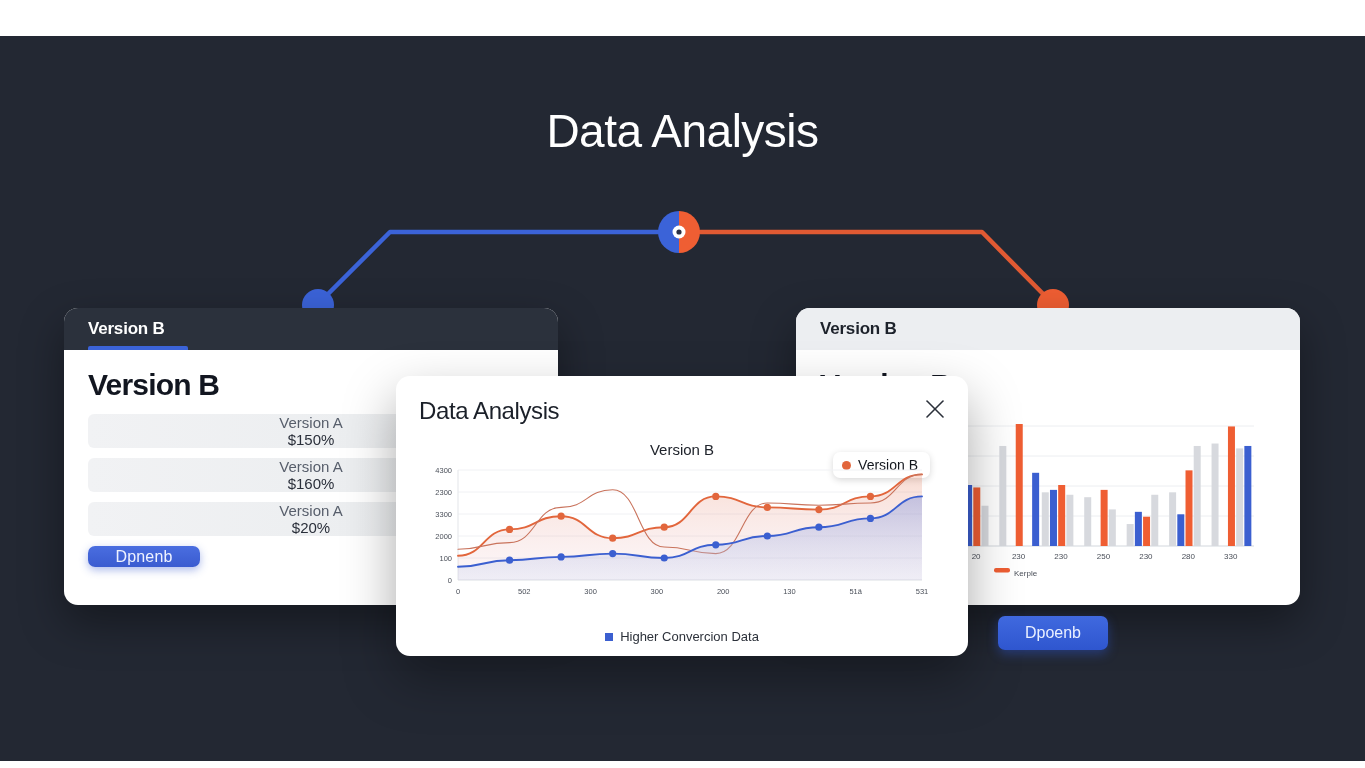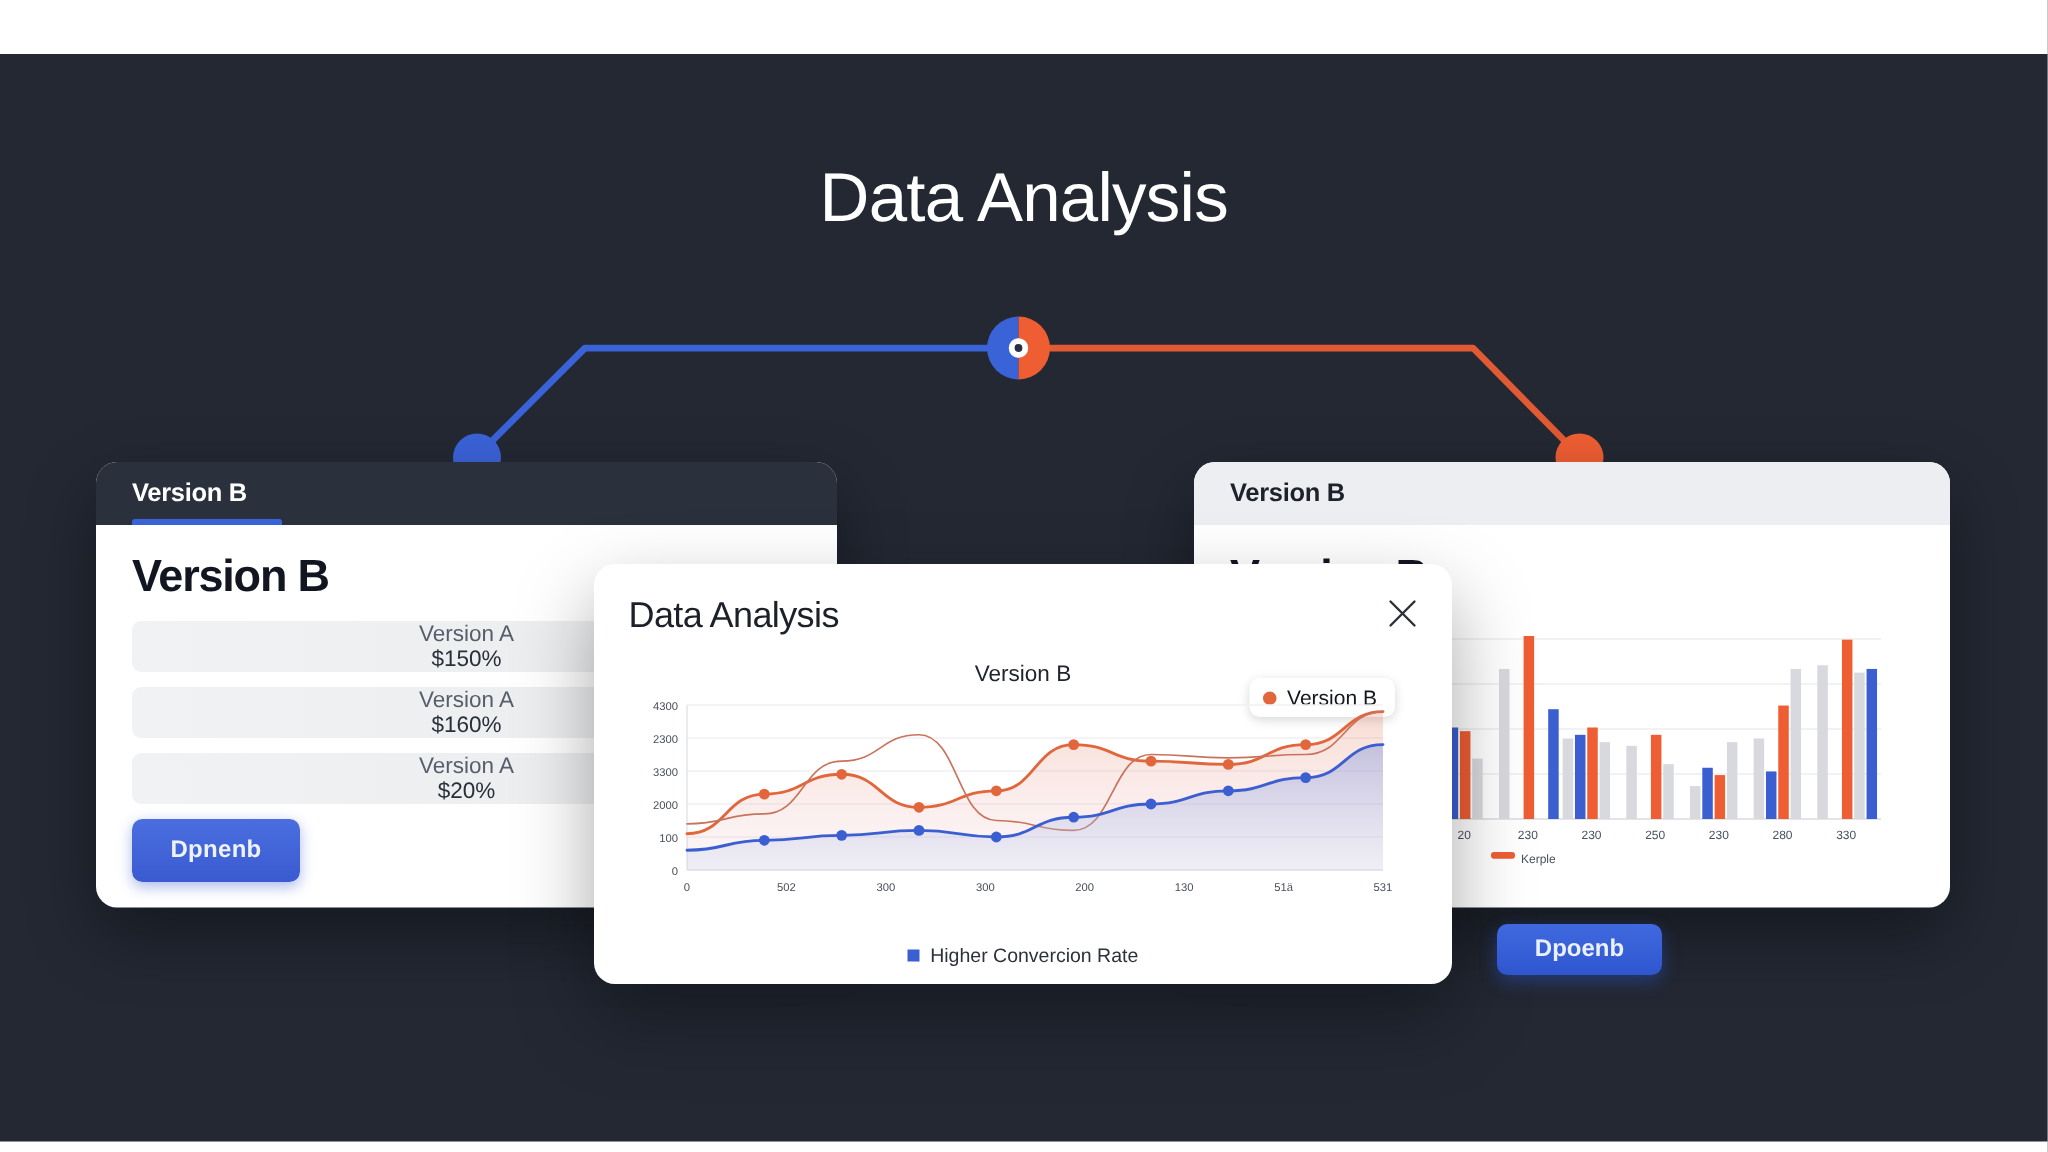--- a/index.html
+++ b/index.html
@@ -68,23 +68,23 @@
     border-radius: 6px;
     margin-bottom: 10px;
     background: linear-gradient(90deg,#f1f2f4 0%, #eceef0 60%, #f4f5f6 100%);
     flex-direction: column;
   }
   .row-label { font-size: 15px; color:#575e6b; }
   .row-value { font-size: 15px; color:#2a2f3a; font-weight: 500; }
 
   .btn-primary {
     display:inline-flex; align-items:center; justify-content:center;
-    height: 42px; min-width: 112px; padding: 0 18px;
+    height: 21px; min-width: 112px; padding: 0 18px;
     background: linear-gradient(180deg,#4a6ee0,#3a5bd0);
-    color:#eef2ff; font-size: 16px; font-weight: 700;
+    color:#eef2ff; font-size: 16px; font-weight: 400;
     border: none; border-radius: 7px;
     box-shadow: 0 3px 9px rgba(58,91,208,0.42);
     cursor: pointer;
     letter-spacing: 0.2px;
   }
 
   
   .modal {
     position:absolute; left: 396px; top: 340px;
     width: 572px; height: 280px;
@@ -121,21 +121,21 @@
   }
   .legend-square { width: 8px; height: 8px; background:#3b5fd0; display:block; }
 
   .modal-btn {
     position:absolute; right: -140px; bottom: 6px;
   }
   .btn-modal {
     height: 34px; min-width: 110px; padding: 0 18px;
     display:inline-flex; align-items:center; justify-content:center;
     background: linear-gradient(180deg,#4069df,#2f56cf);
-    color:#eaf0ff; font-size: 16px; font-weight: 700;
+    color:#eaf0ff; font-size: 16px; font-weight: 400;
     border:none; border-radius: 7px; cursor:pointer;
     box-shadow: 0 4px 11px rgba(47,86,207,0.45);
   }
 
   svg { display:block; }
   .axis-txt { font-family:"Liberation Sans", sans-serif; font-size: 7.5px; fill:#4a4f59; }
   .barlabel { font-family:"Liberation Sans", sans-serif; font-size: 8px; fill:#4a4f59; }
 </style>
 </head>
 <body>
@@ -330,21 +330,21 @@
           <circle cx="254.22222222222223" cy="100" r="3.6" fill="#3b5fd0"></circle>
           <circle cx="305.77777777777777" cy="86.8" r="3.6" fill="#3b5fd0"></circle>
           <circle cx="357.33333333333337" cy="78" r="3.6" fill="#3b5fd0"></circle>
           <circle cx="408.8888888888889" cy="69.2" r="3.6" fill="#3b5fd0"></circle>
           <circle cx="460.44444444444446" cy="60.39999999999999" r="3.6" fill="#3b5fd0"></circle>
         </g>
     </svg>
 
     <div class="legend-bottom">
       <span class="legend-square"></span>
-      <span>Higher Convercion Rate</span>
+      <span>Higher Convercion Data</span>
     </div>
 
     <div class="modal-btn">
       <button class="btn-modal">Dpoenb</button>
     </div>
   </div>
 
 </div>
 
 </body></html>

